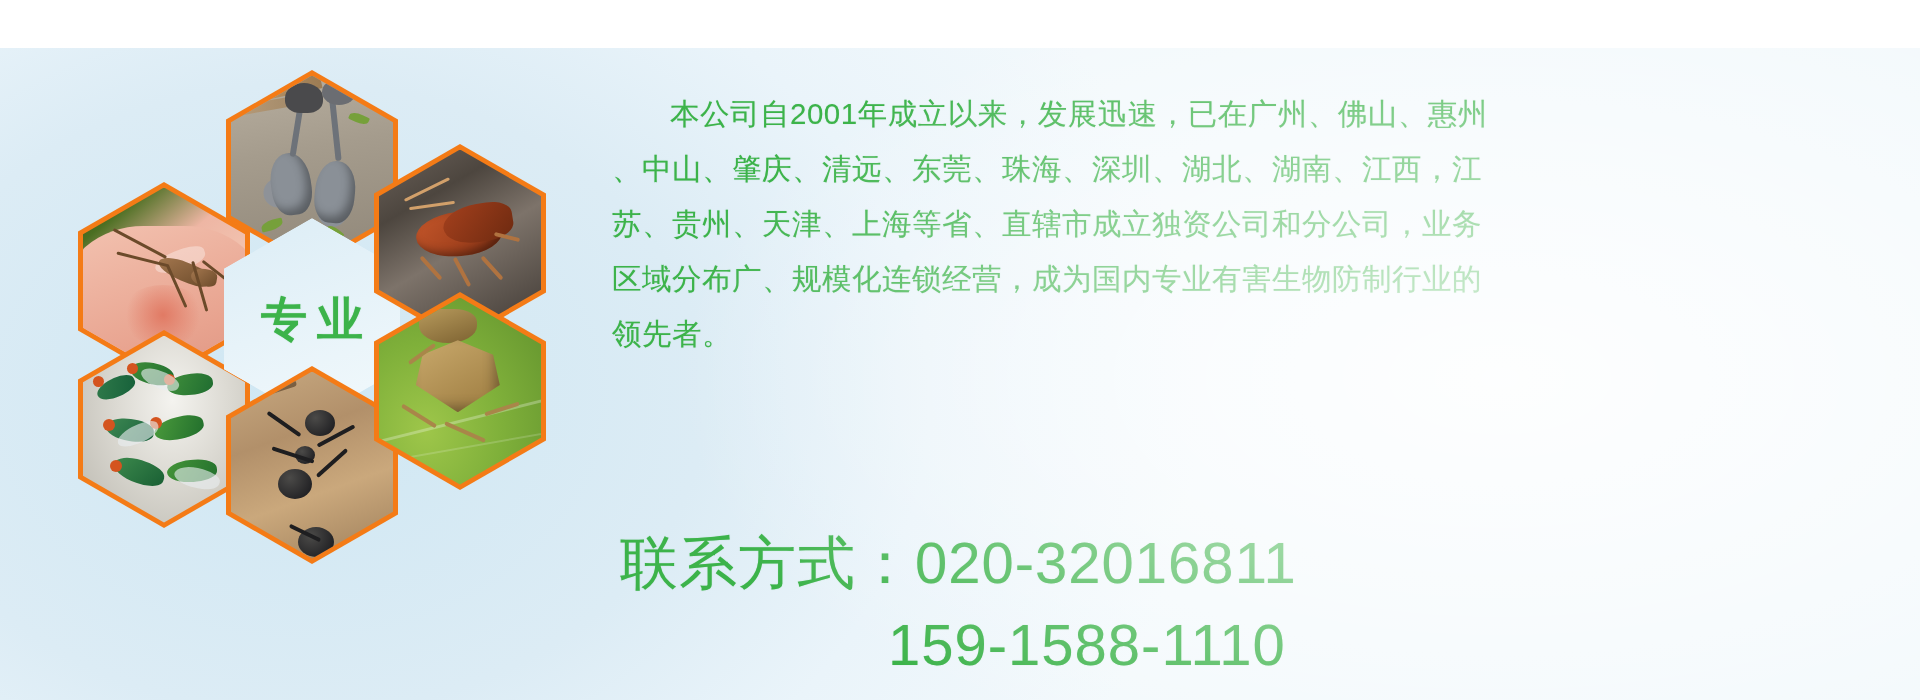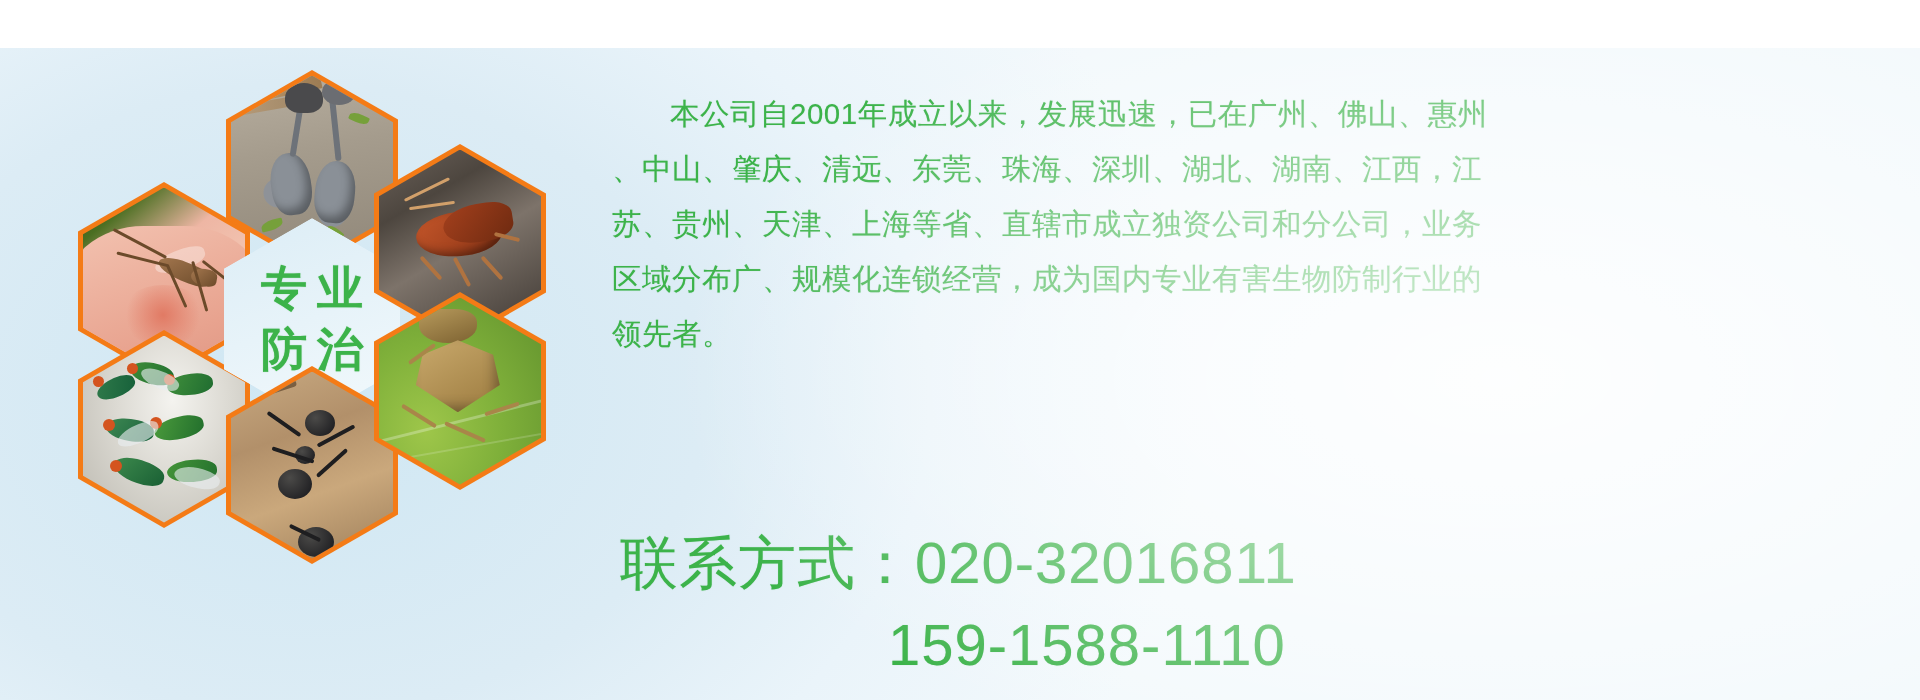--- a/index.html
+++ b/index.html
@@ -207,21 +207,20 @@
           <div class="leaf" style="left:72%;top:22%;width:20px;height:9px;transform:rotate(25deg);"></div>
           <div class="leaf" style="left:20%;top:76%;width:22px;height:10px;transform:rotate(-15deg);"></div>
           <div class="leaf" style="left:58%;top:80%;width:18px;height:8px;transform:rotate(40deg);"></div>
         </div>
       </div>
     </div>
 
     <div class="hex center h-cc">
       <div class="inner">
         <div class="comb-word">专业</div>
-        <div class="comb-word">防治</div>
       </div>
     </div>
 
     <div class="hex h-bc">
       <div class="inner">
         <div class="art art-ant">
           <div class="twig" style="left:-4%;top:12%;width:46%;height:7px;transform:rotate(-18deg);"></div>
           <div class="seg" style="left:46%;top:22%;width:30px;height:26px;"></div>
           <div class="seg" style="left:40%;top:40%;width:20px;height:18px;"></div>
           <div class="seg" style="left:30%;top:52%;width:34px;height:30px;"></div>

